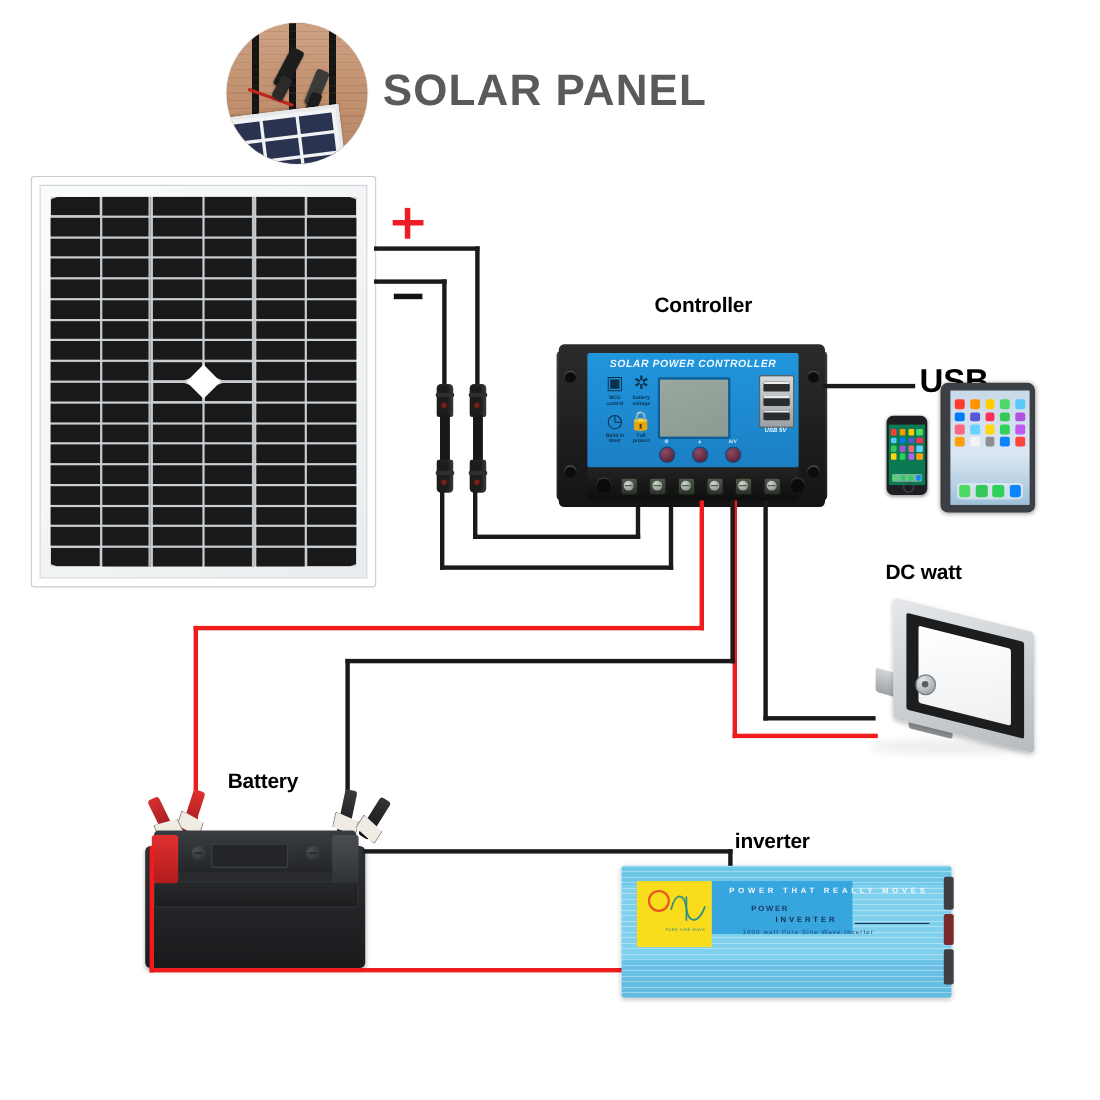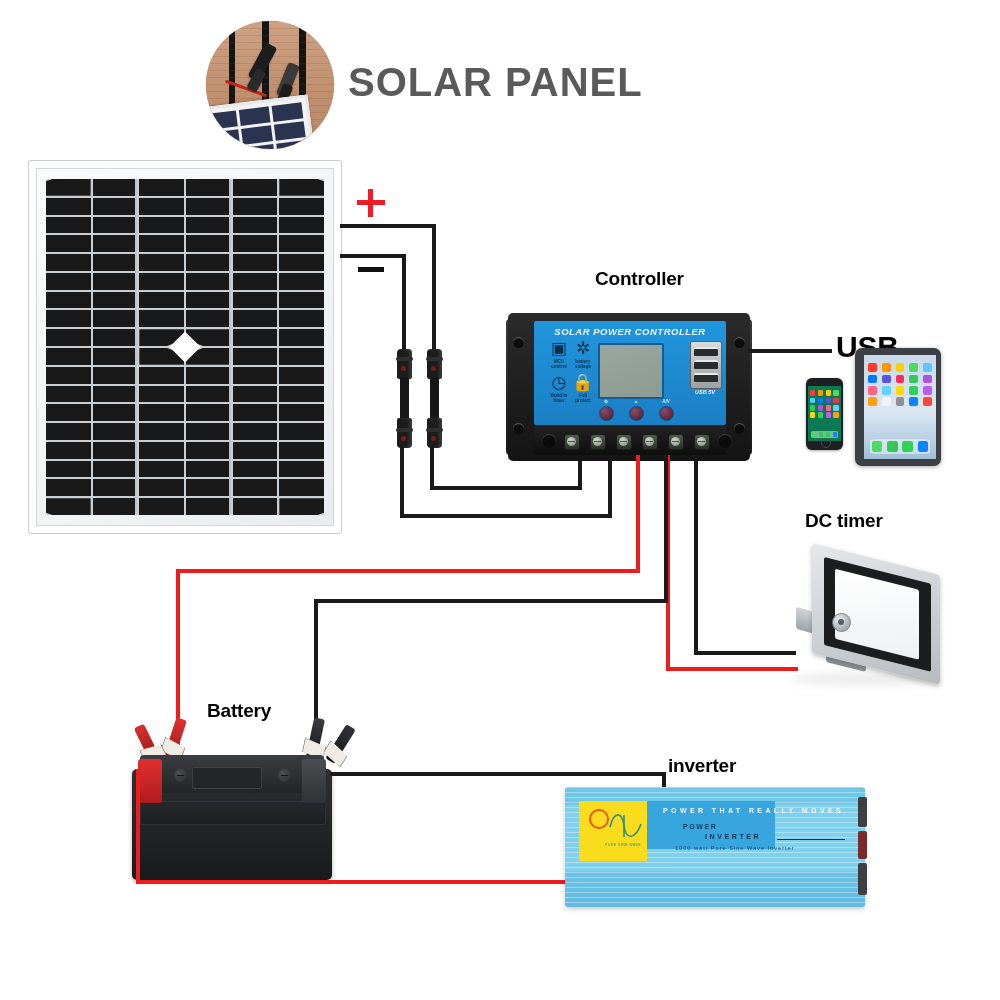--- a/index.html
+++ b/index.html
@@ -512,21 +512,21 @@
         </div>
       <div class="dock" id="tabdock">
           <i style="background: rgb(76, 217, 100);"></i>
           <i style="background: rgb(52, 199, 89);"></i>
           <i style="background: rgb(48, 209, 88);"></i>
           <i style="background: rgb(10, 132, 255);"></i>
         </div>
     </div>
   </div>
 
-  <div class="lbl" style="left:805px;top:510px;font-size:19px;">DC timer</div>
+  <div class="lbl" style="left:805px;top:510px;font-size:19px;">DC watt</div>
   <div class="sh" style="left:790px;top:672px;width:150px;height:14px;"></div>
   <div class="dclight">
     <div class="dc-arm"></div>
     <div class="dc-base"></div>
     <div class="dc-head">
       <div class="dc-bez">
         <div class="dc-lens"></div>
       </div>
     </div>
     <div class="dc-knob"></div>

